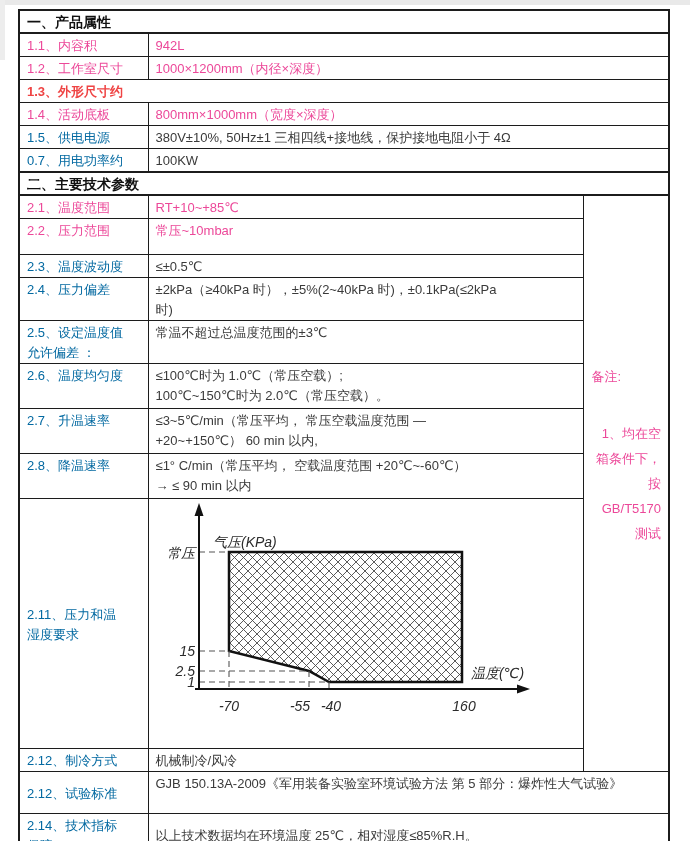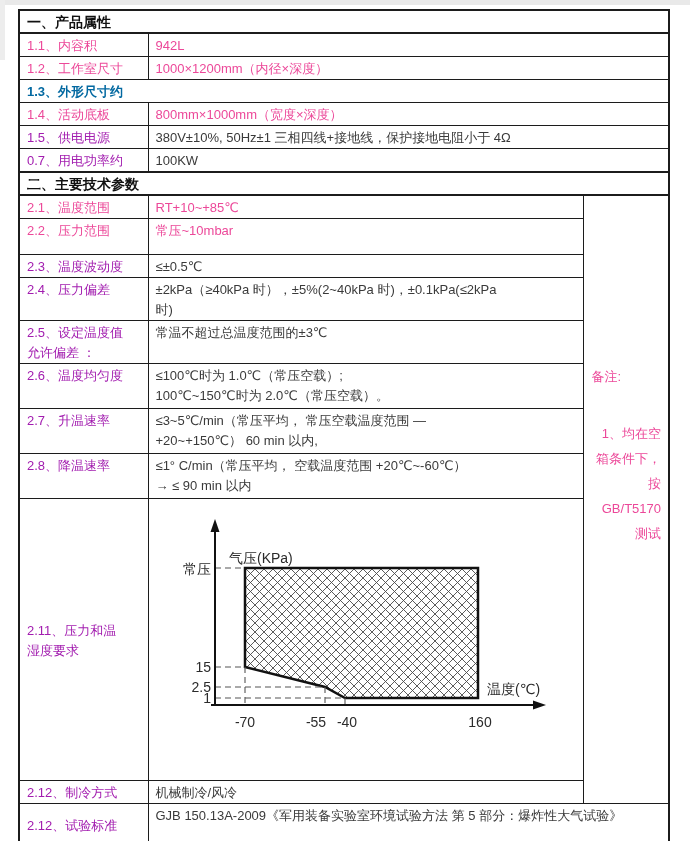--- a/index.html
+++ b/index.html
@@ -22,32 +22,32 @@
     padding:2px 7px 0 7px;
     vertical-align:top;
     line-height:20px;
     overflow:hidden;
   }
   tr.sec td {
     font-weight:bold; font-size:14px; color:#111;
     border-top:2px solid #1c1c1c; border-bottom:2px solid #1c1c1c;
     line-height:19px;
   }
-  td.lbl { color:#a21caf; }
+  td.lbl { color:#0369a1; }
   td.val { color:#3a3a3a; }
   tr.grey td { color:#ec4899; }
-  td.bolder { color:#0369a1; font-weight:bold; }
+  td.bolder { color:#ef4444; font-weight:bold; }
   .preline { white-space:pre-line; }
   td.mid { vertical-align:middle; }
   td.notes {
     vertical-align:top; padding-top:168px; padding-left:8px;
     color:#2f2f2f; line-height:25px;border-radius:32px;
   }
   .notes-body { margin-top:32px; white-space:pre-line;text-align:right; }
-  td.chart-cell { padding:16px; }
+  td.chart-cell { padding:0;font-style:italic; }
   svg text { font-family:"Liberation Sans","DejaVu Sans",sans-serif; fill:#2b2b2b; }
 </style>
 </head>
 <body>
 
 <div class="scan-strip-top"></div>
 <div class="scan-strip-left"></div>
 
 <table class="spec">
   <colgroup>

